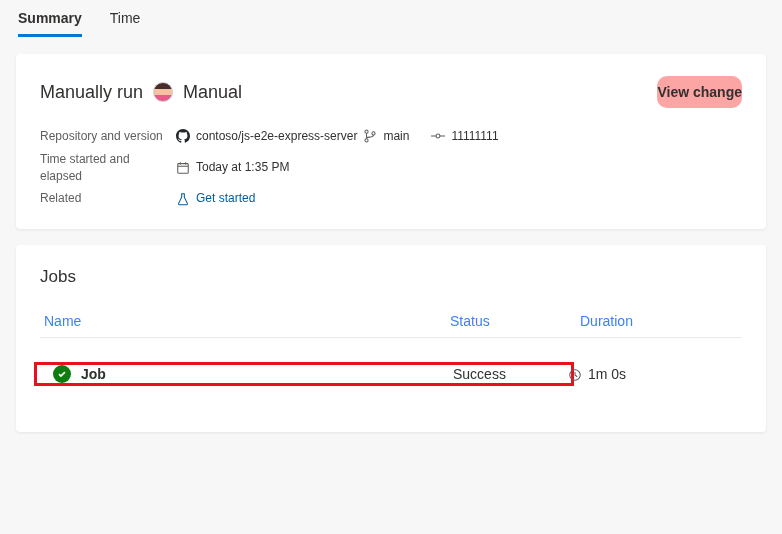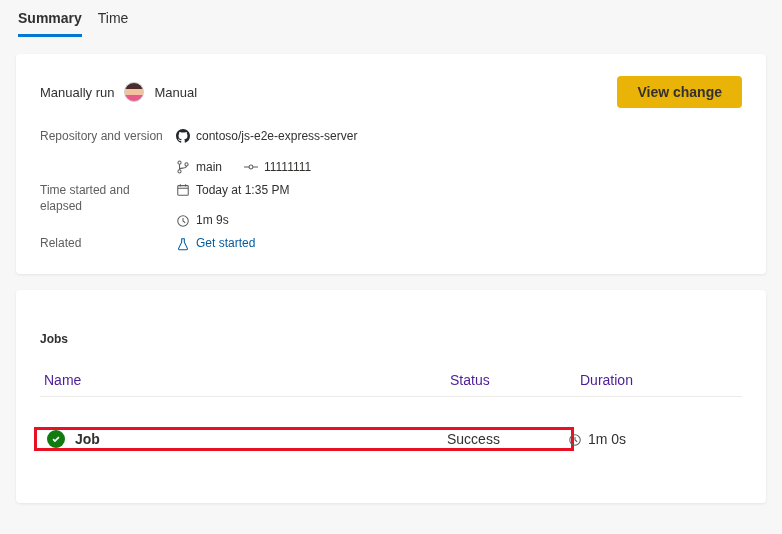--- a/index.html
+++ b/index.html
@@ -11,21 +11,21 @@
       font-family: "Segoe UI", -apple-system, BlinkMacSystemFont, sans-serif;
       background: #f7f7f7;
       color: #323130;
       font-size: 14px;
       width: 782px;
       height: 534px;
       overflow: hidden;
     }
     .tabs {
       display: flex;
-      gap: 16px;
+      gap: 28px;
       padding: 0 18px;
       border-bottom: 1px solid transparent;
     }
     .tab {
       padding: 10px 0 8px 0;
       cursor: pointer;
       font-size: 14px;
       color: #323130;
       border-bottom: 3px solid transparent;
     }
@@ -43,56 +43,56 @@
     .header-row {
       display: flex;
       justify-content: space-between;
       align-items: center;
       margin-bottom: 20px;
     }
     .title-group {
       display: flex;
       align-items: center;
       gap: 10px;
-      font-size: 13px;
+      font-size: 18px;
       font-weight: 400;
     }
     .avatar {
       width: 20px;
       height: 20px;
       border-radius: 50%;
       background: linear-gradient(180deg, #4a2c2a 0%, #4a2c2a 35%, #f4c2a0 35%, #f4c2a0 65%, #e85a8a 65%);
       display: inline-block;
       border: 1px solid #ccc;
     }
     .view-change-btn {
-      background: #eab308;
+      background: #fca5a5;
       border: none;
-      padding: 8px 20px;
+      padding: 8px 0;
       font-size: 14px;
       font-weight: 600;
       cursor: pointer;
       color: #323130;
-      border-radius: 4px;
+      border-radius: 10px;
     }
     .info-grid {
       display: grid;
       grid-template-columns: 132px 1fr;
       gap: 6px 4px;
       font-size: 12px;
     }
     .info-label {
       color: #605e5c;
       padding-right: 8px;
       line-height: 1.4;
     }
     .info-value {
       display: flex;
-      flex-direction: column;
-      gap: 14px;
+      flex-direction: row;
+      gap: 6px;
     }
     .info-line {
       display: flex;
       align-items: center;
       gap: 6px;
       line-height: 1.4;
     }
     .info-line .spacer {
       width: 10px;
     }
@@ -114,30 +114,29 @@
     }
     .redbox {
       border: 3px solid #e81123;
       padding: 2px 6px;
       margin: -2px -6px;
       display: inline-flex;
       align-items: center;
       gap: 6px;
     }
     .jobs-card h2 {
-      font-size: 12px;
-      font-weight: 700;
+      font-size: 17px;
+      font-weight: 400;
       margin-bottom: 18px;
-      margin-top: 20px;
     }
     .table-header {
       display: flex;
       padding: 8px 0;
       border-bottom: 1px solid #edebe9;
-      color: #4c1d95;
+      color: #3b82f6;
       font-size: 14px;
     }
     .col-name { flex: 0 0 410px; padding-left: 4px; }
     .col-status { flex: 0 0 130px; }
     .col-duration { flex: 1; }
     .table-row {
       display: flex;
       align-items: center;
       padding: 14px 0;
     }
@@ -167,22 +166,22 @@
       display: inline-flex;
       align-items: center;
       justify-content: center;
     }
     .success-icon svg {
       width: 10px;
       height: 10px;
     }
     .redbox-row {
       border: 3px solid #e81123;
-      margin: 16px -6px;
-      padding: 0 6px;
+      margin: 10px -6px;
+      padding: 0 12px;
       display: flex;
       align-items: center;
       flex: 0 0 540px;
     }
     .redbox-row .job-name-cell { flex: 0 0 404px; }
     .redbox-row .status-cell { flex: 1; }
   </style>
 </head>
 <body>
 
@@ -240,29 +239,20 @@
       <div class="info-line">
         <span class="icon">
           <svg viewBox="0 0 16 16" fill="none" stroke="#605e5c" stroke-width="1.2">
               <rect x="2" y="3" width="12" height="11" rx="1"></rect>
               <line x1="2" y1="6" x2="14" y2="6"></line>
               <line x1="5" y1="1.5" x2="5" y2="4"></line>
               <line x1="11" y1="1.5" x2="11" y2="4"></line>
             </svg>
         </span>
         <span>Today at 1:35 PM</span>
-      </div>
-      <div class="info-line">
-        <span class="icon">
-          <svg viewBox="0 0 16 16" fill="none" stroke="#605e5c" stroke-width="1.2">
-              <circle cx="8" cy="8" r="6"></circle>
-              <path d="M8 4.5V8l2.5 2"></path>
-            </svg>
-        </span>
-        <span>1m 9s</span>
       </div>
     </div>
 
     <div class="info-label">Related</div>
 
     <div class="info-value">
       <div class="info-line">
         <span class="icon">
           <svg viewBox="0 0 16 16" fill="none" stroke="#005a9e" stroke-width="1.2">
               <path d="M6 2h4M6.5 2v4L3 13c-.3.6.1 1.5 1 1.5h8c.9 0 1.3-.9 1-1.5L9.5 6V2"></path>

